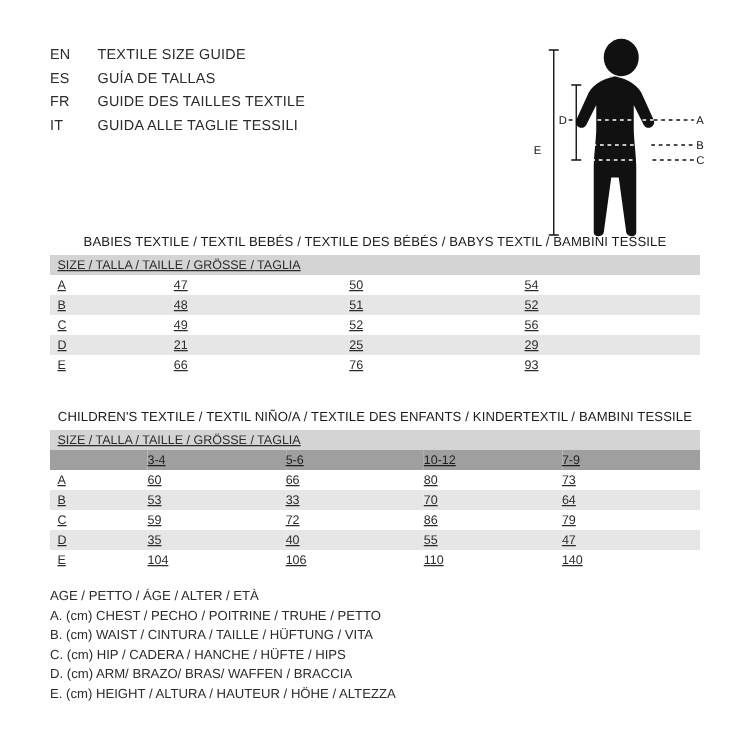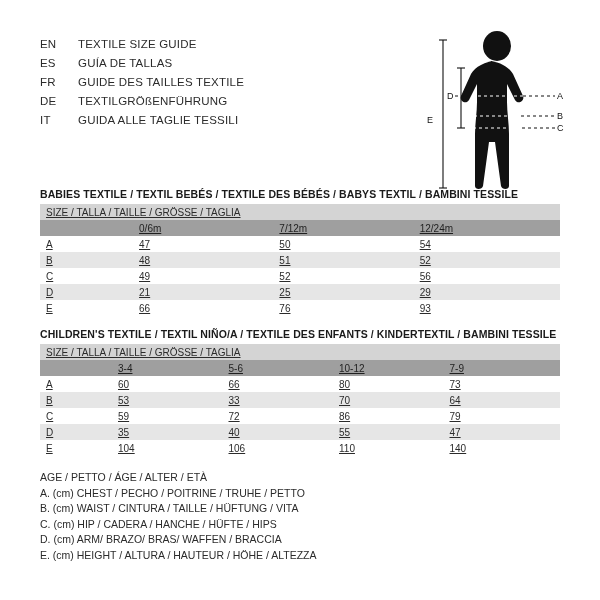--- a/index.html
+++ b/index.html
@@ -56,24 +56,25 @@
   .figure-area svg { display: block; }
 
   
   .table-section {
     position: absolute;
     left: 40px;
     width: 520px;
   }
   .section-title {
     font-size: 10.5px;
-    font-weight: bold;
+    font-weight: normal;
     color: #1a1a1a;
     margin-bottom: 4px;
     letter-spacing: 0.1px;
+    text-align: center;
   }
   table.size-table {
     border-collapse: collapse;
     width: 520px;
     font-size: 10px;
     color: #2b2b2b;
   }
   table.size-table td {
     padding: 0;
     height: 16px;
@@ -116,24 +117,20 @@
       <span class="lang-code">EN</span>
       <span class="lang-text">TEXTILE SIZE GUIDE</span>
     </div>
     <div class="lang-row">
       <span class="lang-code">ES</span>
       <span class="lang-text">GUÍA DE TALLAS</span>
     </div>
     <div class="lang-row">
       <span class="lang-code">FR</span>
       <span class="lang-text">GUIDE DES TAILLES TEXTILE</span>
-    </div>
-    <div class="lang-row">
-      <span class="lang-code">DE</span>
-      <span class="lang-text">TEXTILGRÖßENFÜHRUNG</span>
     </div>
     <div class="lang-row">
       <span class="lang-code">IT</span>
       <span class="lang-text">GUIDA ALLE TAGLIE TESSILI</span>
     </div>
   </div>
 
   <div class="figure-area">
     <svg width="150" height="170" viewBox="0 0 150 170">
 
@@ -193,26 +190,20 @@
     </svg>
   </div>
 
   <div class="table-section" style="top:188px;">
     <div class="section-title">BABIES TEXTILE / TEXTIL BEBÉS / TEXTILE DES BÉBÉS / BABYS TEXTIL  / BAMBINI TESSILE</div>
     <table class="size-table">
       <tbody>
         <tr class="band-head">
           <td colspan="4" class="c-pad" style="padding-left:6px;">SIZE / TALLA / TAILLE / GRÖSSE / TAGLIA</td>
         </tr>
-        <tr class="band-sub">
-          <td class="c-label"></td>
-          <td class="c-v">0/6m</td>
-          <td class="c-v">7/12m</td>
-          <td class="c-v">12/24m</td>
-        </tr>
         <tr class="row-plain">
           <td class="c-label">A</td>
           <td class="c-v">47</td>
           <td class="c-v">50</td>
           <td class="c-v">54</td>
         </tr>
         <tr class="row-alt">
           <td class="c-label">B</td>
           <td class="c-v">48</td>
           <td class="c-v">51</td>

